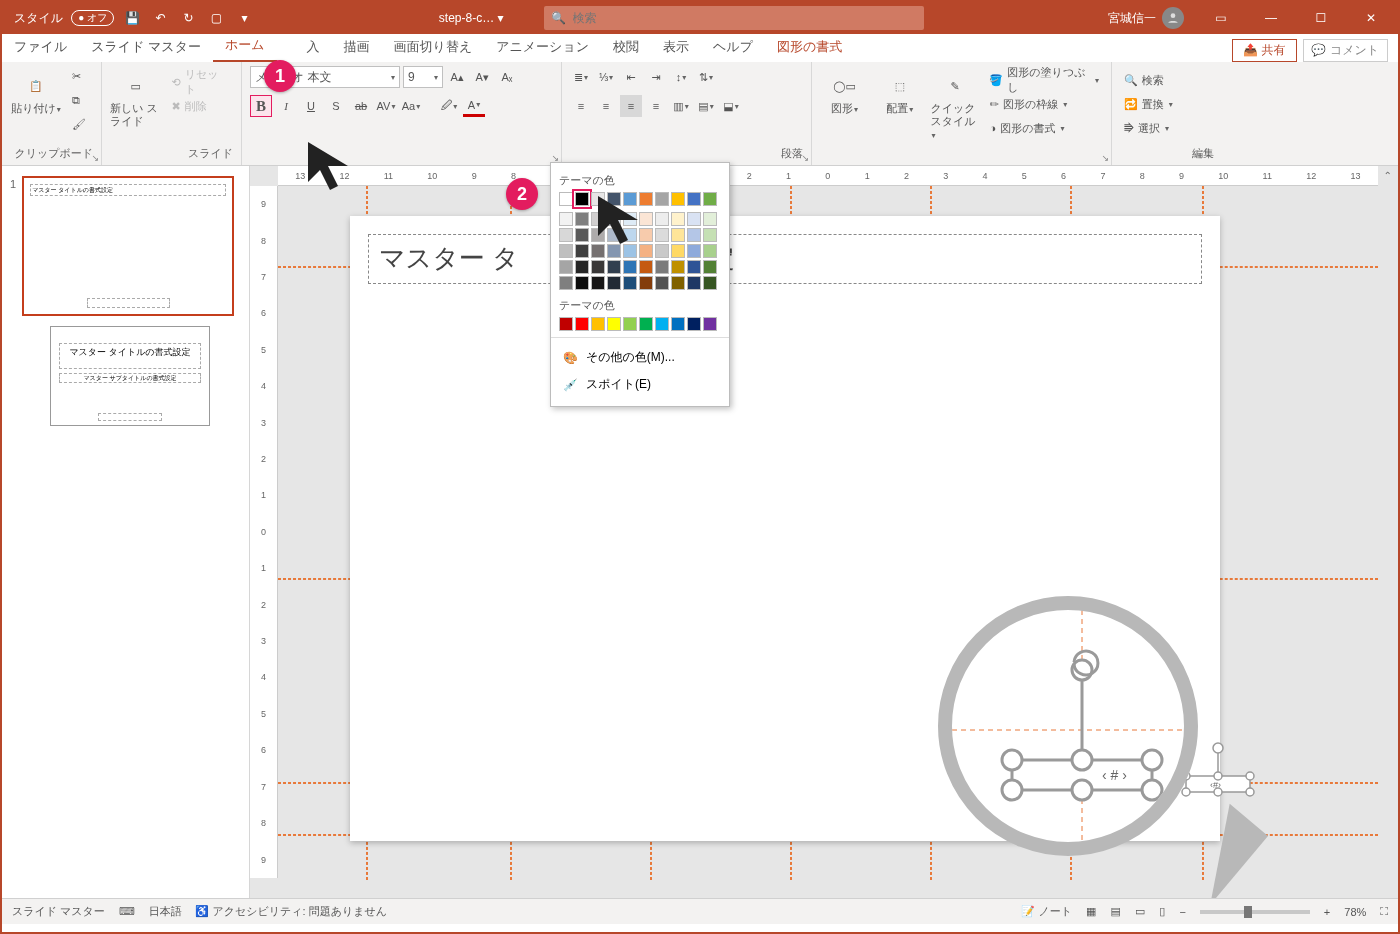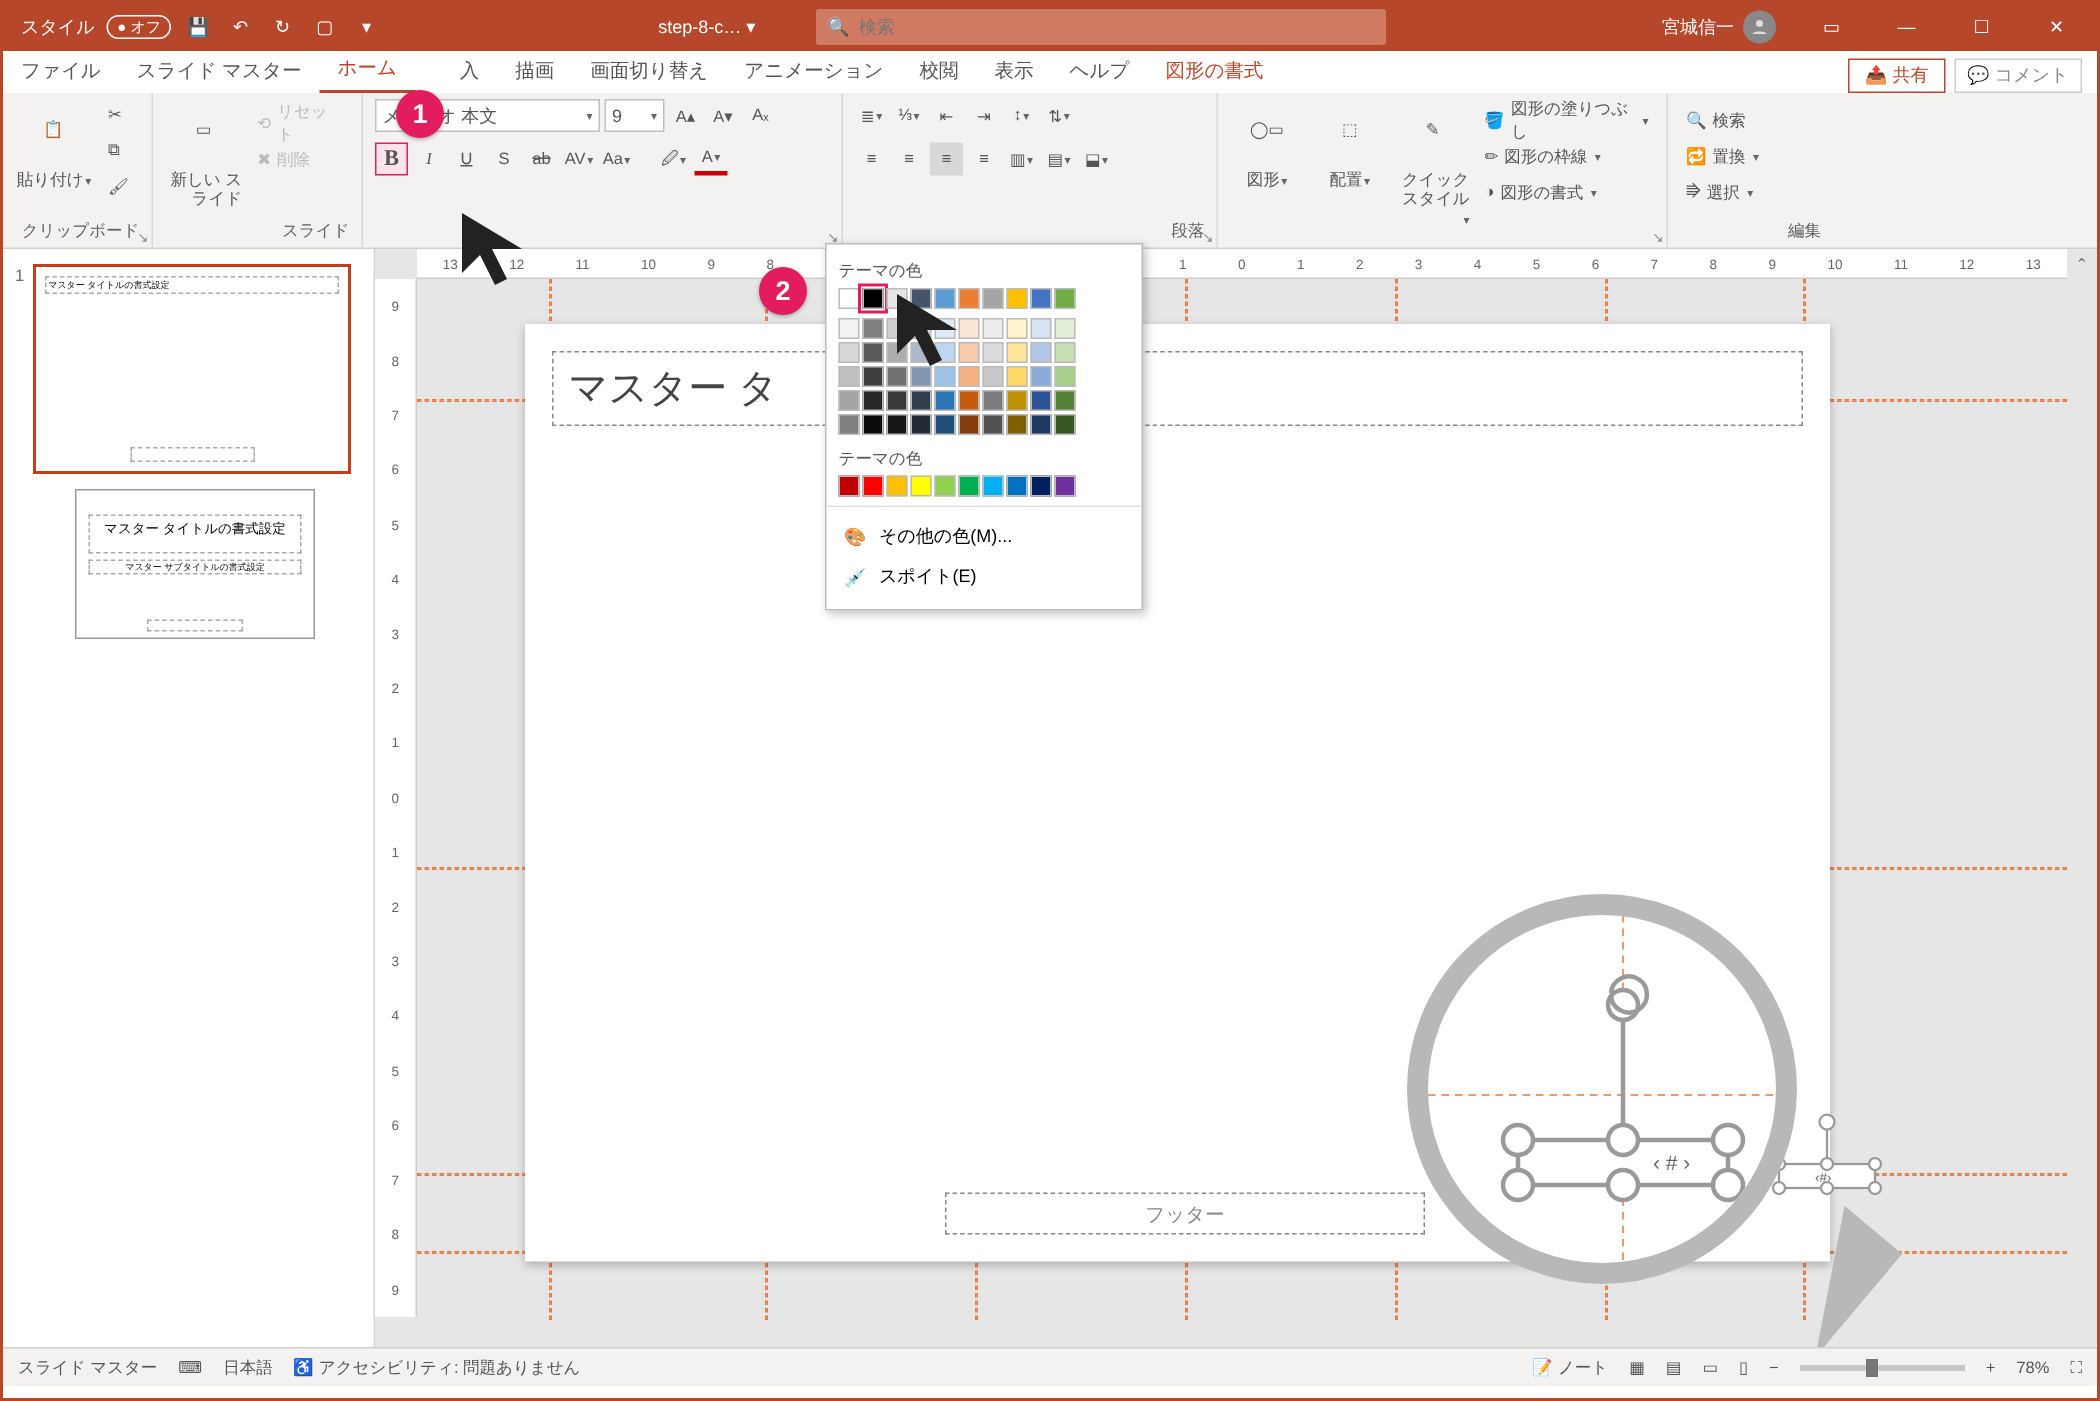--- a/index.html
+++ b/index.html
@@ -21,21 +21,21 @@
 .tab.sel { color:#b7472a; border-bottom:2px solid #b7472a; }
 .tab.accent { color:#b7472a; }
 .share-btn { margin-left:auto; border:1px solid #b7472a; color:#b7472a; font-size:12px; padding:2px 10px; margin-right:6px; cursor:pointer; }
 .comment-btn { border:1px solid #ccc; color:#888; font-size:12px; padding:2px 8px; margin-right:10px; cursor:pointer; }
 .ribbon { height:104px; background:#f3f2f1; border-bottom:1px solid #d0d0d0; display:flex; font-size:11px; color:#555; }
 .rgroup { border-right:1px solid #d8d8d8; padding:4px 8px 2px 8px; display:flex; flex-direction:column; position:relative;}
 .rgroup-label { text-align:right; font-size:11px; color:#606060; margin-top:auto; padding:2px 0;}
 .rgroup-body { display:flex; gap:6px; align-items:flex-start; }
 .btn-lg { display:flex; flex-direction:column; align-items:center; width:52px; padding-top:4px; cursor:pointer;}
 .btn-lg .ic { width:32px; height:32px; display:flex; align-items:center; justify-content:center;}
-.btn-lg .lab { font-size:11px; text-align:right; line-height:1.2; margin-top:12px;}
+.btn-lg .lab { font-size:11px; text-align:left; line-height:1.2; margin-top:0;}
 .mini-col { display:flex; flex-direction:column; gap:4px; }
 .mini { height:20px; padding:0 4px; display:flex; align-items:center; gap:4px; cursor:pointer; }
 .mini.ghost { color:#bbb; }
 .launcher { position:absolute; right:2px; bottom:2px; font-size:9px; color:#888; cursor:pointer;}
 .font-row { display:flex; align-items:center; gap:3px; margin-bottom:4px; }
 .combo { border:1px solid #c0c0c0; background:#fff; height:22px; display:flex; align-items:center; padding:0 4px; font-size:12px;}
 .font-name { width:150px;}
 .font-size { width:40px;}
 .sq { width:22px; height:22px; display:flex; align-items:center; justify-content:center; cursor:pointer; }
 .sq.boxed { border:1px solid #e31c5f; background:#fce4ec; font-weight:bold; font-family:"Times New Roman",serif; font-size:15px;}
@@ -49,21 +49,21 @@
 .th2{width:160px;height:100px;margin-left:40px;}
 .canvas-wrap { flex:1; position:relative; overflow:hidden;}
 .hrule{position:absolute;left:28px;right:20px;top:0;height:20px;background:#fff;border-bottom:1px solid #ccc;font-size:9px;color:#666;display:flex;align-items:center;justify-content:space-around;}
 .vrule{position:absolute;left:0;top:20px;bottom:20px;width:28px;background:#fff;border-right:1px solid #ccc;font-size:9px;color:#666;display:flex;flex-direction:column;align-items:center;justify-content:space-around;}
 .stage{position:absolute;left:100px;top:50px;width:870px;height:625px;background:#fff;box-shadow:0 2px 6px rgba(0,0,0,.25);}
 .stage .title-ph{position:absolute;left:18px;top:18px;right:18px;height:50px;border:1px dashed #888;font-size:26px;color:#444;padding:6px 10px;font-family:"Yu Mincho",serif;}
 .stage .footer-ph{position:absolute;left:280px;bottom:18px;width:320px;height:28px;border:1px dashed #888;font-size:13px;color:#888;text-align:center;line-height:28px;}
 .guide{position:absolute;border:1px dashed #e8793a;}
 .gv{top:20px;bottom:18px;width:0;}
 .gh{left:28px;right:20px;height:0;}
-.color-menu{position:absolute;left:548px;top:160px;width:212px;background:#fff;border:1px solid #bcbcbc;box-shadow:2px 2px 6px rgba(0,0,0,.25);padding:8px;font-size:12px;z-index:50;}
+.color-menu{position:absolute;left:548px;top:160px;width:180px;background:#fff;border:1px solid #bcbcbc;box-shadow:2px 2px 6px rgba(0,0,0,.25);padding:8px;font-size:12px;z-index:50;}
 .cm-title{font-size:11px;color:#555;margin:2px 0 4px;}
 .sw-row{display:flex;gap:2px;margin-bottom:2px;}
 .sw{width:14px;height:14px;border:1px solid #bbb;cursor:pointer;}
 .sw.sel{outline:2px solid #e31c5f;outline-offset:1px;}
 .cm-sep{border-top:1px solid #ddd;margin:6px -8px;}
 .cm-item{padding:5px 4px;display:flex;align-items:center;gap:8px;cursor:pointer;}
 .callout{position:absolute;width:32px;height:32px;border-radius:50%;background:#e31c5f;color:#fff;font-weight:bold;font-size:18px;display:flex;align-items:center;justify-content:center;z-index:80;box-shadow:0 1px 3px rgba(0,0,0,.3);}
 .cursor-arrow{position:absolute;z-index:90;}
 .magnifier{position:absolute;right:140px;top:430px;width:320px;height:320px;z-index:40;}
 .mag-ring{width:260px;height:260px;border:14px solid #b8b8b8;border-radius:50%;background:#fff;position:relative;overflow:hidden;}
@@ -369,21 +369,20 @@
     <div class="guide gv" style="left:116px"></div>
       <div class="guide gv" style="left:260px"></div>
       <div class="guide gv" style="left:400px"></div>
       <div class="guide gv" style="left:540px"></div>
       <div class="guide gv" style="left:680px"></div>
       <div class="guide gv" style="left:820px"></div>
       <div class="guide gv" style="left:952px"></div>
 
     <div class="stage">
       <div class="title-ph"><span>マスター タ</span><span style="margin-left:190px">定</span></div>
-      <div class="footer-ph">フッター</div>
     </div>
 
     <div class="magnifier">
       <div class="mag-ring">
         <svg width="232" height="232" viewBox="0 0 232 232">
           <line x1="0" y1="120" x2="232" y2="120" stroke="#e8793a" stroke-dasharray="5 4"></line>
           <line x1="130" y1="0" x2="130" y2="232" stroke="#e8793a" stroke-dasharray="5 4"></line>
           <g stroke="#9a9a9a" stroke-width="3" fill="#fff">
             <circle cx="130" cy="60" r="10"></circle>
               <path d="M122 52 a12 12 0 1 1 0 2" fill="none"></path>

